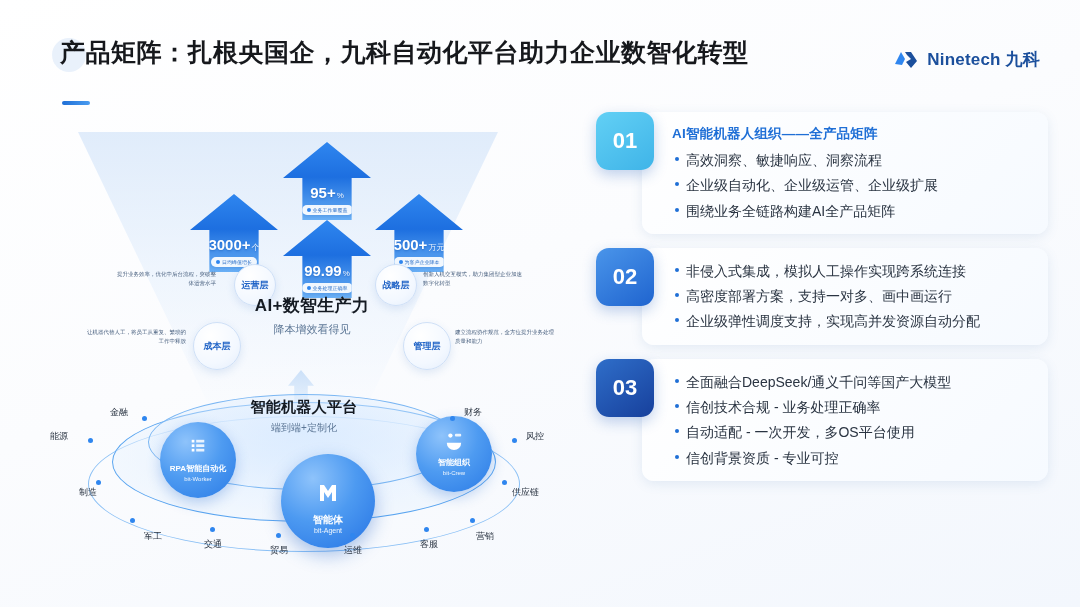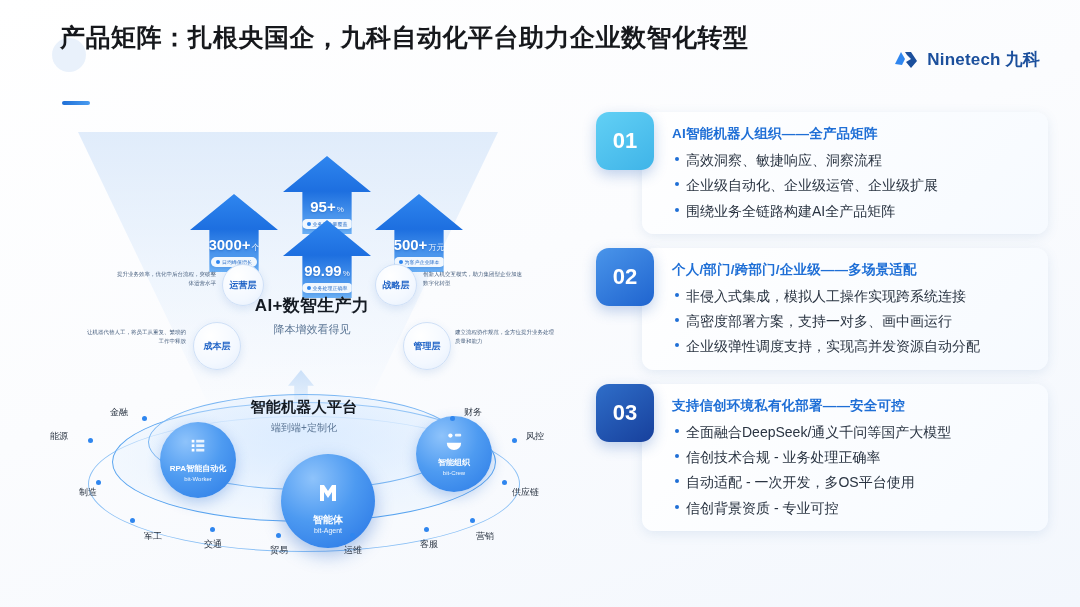--- a/index.html
+++ b/index.html
@@ -16,21 +16,21 @@
   }
 
   
   .header { position: absolute; left: 0; top: 0; width: 1080px; height: 105px; }
   .title-blob {
     position: absolute; left: 52px; top: 38px;
     width: 34px; height: 34px; border-radius: 50%;
     background: #e2ecfa; opacity: .75;
   }
   .page-title {
-    position: absolute; left: 60px; top: 21px;
+    position: absolute; left: 60px; top: 36px;
     font-size: 25px; font-weight: bold; color: #16181c;
     letter-spacing: .5px; white-space: nowrap;
   }
   .accent-bar {
     position: absolute; left: 62px; top: 101px;
     width: 28px; height: 4px; border-radius: 2px;
     background: linear-gradient(90deg,#1f6fd6,#4a9cf0);
   }
   .logo { position: absolute; right: 40px; top: 48px; display: flex; align-items: center; gap: 7px; }
   .logo-mark { width: 26px; height: 20px; }
@@ -71,37 +71,37 @@
     background: rgba(255,255,255,.92);
     border-radius: 8px;
     padding: 2px 5px;
     font-size: 5px; color: #2b6fc8; white-space: nowrap;
     display: flex; align-items: center; gap: 2px;
     box-shadow: 0 1px 3px rgba(40,90,170,.18);
   }
   .chip-dot { width: 4px; height: 4px; border-radius: 50%; background: #2f86ef; flex: none; }
 
   .arrow-a { left: 170px; top: 82px; }
-  .arrow-b { left: 263px; top: 44px; }
+  .arrow-b { left: 263px; top: 30px; }
   .arrow-c { left: 263px; top: 108px; }
   .arrow-d { left: 355px; top: 82px; }
 
   .ring {
     position: absolute;
     width: 42px; height: 42px; border-radius: 50%;
     background: radial-gradient(circle at 35% 28%, #ffffff 0%, #f3f8ff 62%, #e4eefc 100%);
     border: 1px solid #cfe0f7;
     box-shadow: 0 3px 8px rgba(60,110,190,.14);
     display: flex; align-items: center; justify-content: center;
     font-size: 9px; font-weight: bold; color: #1e62c6;
   }
   .ring-big {
     width: 48px; height: 48px;
   }
-  .ring-op  { left: 202px; top: 152px; font-family: Liberation Serif, serif; }
+  .ring-op  { left: 214px; top: 152px; font-family: Liberation Serif, serif; }
   .ring-st  { left: 355px; top: 152px; }
   .ring-cost{ left: 173px; top: 210px; }
   .ring-mgr { left: 383px; top: 210px; }
 
   .side-note {
     position: absolute; width: 104px;
     font-size: 5.5px; line-height: 1.55; color: #4b6280;
   }
   .note-op   { left: 92px;  top: 158px; text-align: right; }
   .note-st   { left: 403px; top: 158px; text-align: left; }
@@ -356,33 +356,31 @@
           <li>高效洞察、敏捷响应、洞察流程</li>
           <li>企业级自动化、企业级运管、企业级扩展</li>
           <li>围绕业务全链路构建AI全产品矩阵</li>
         </ul>
       </div>
     </div>
 
     <div class="card">
       <div class="badge" style="background:linear-gradient(145deg,#4a95ea,#1f64cf);">02</div>
       <div class="card-body">
-        <div class="card-title">个人/部门/跨部门/企业级——多场景适配</div>
         <ul class="bullets">
           <li>非侵入式集成，模拟人工操作实现跨系统连接</li>
           <li>高密度部署方案，支持一对多、画中画运行</li>
           <li>企业级弹性调度支持，实现高并发资源自动分配</li>
         </ul>
       </div>
     </div>
 
     <div class="card">
       <div class="badge" style="background:linear-gradient(145deg,#2f6ec9,#17409c);">03</div>
       <div class="card-body">
-        <div class="card-title">支持信创环境私有化部署——安全可控</div>
         <ul class="bullets">
           <li>全面融合DeepSeek/通义千问等国产大模型</li>
           <li>信创技术合规 - 业务处理正确率</li>
           <li>自动适配 - 一次开发，多OS平台使用</li>
           <li>信创背景资质 - 专业可控</li>
         </ul>
       </div>
     </div>
 
   </div>

